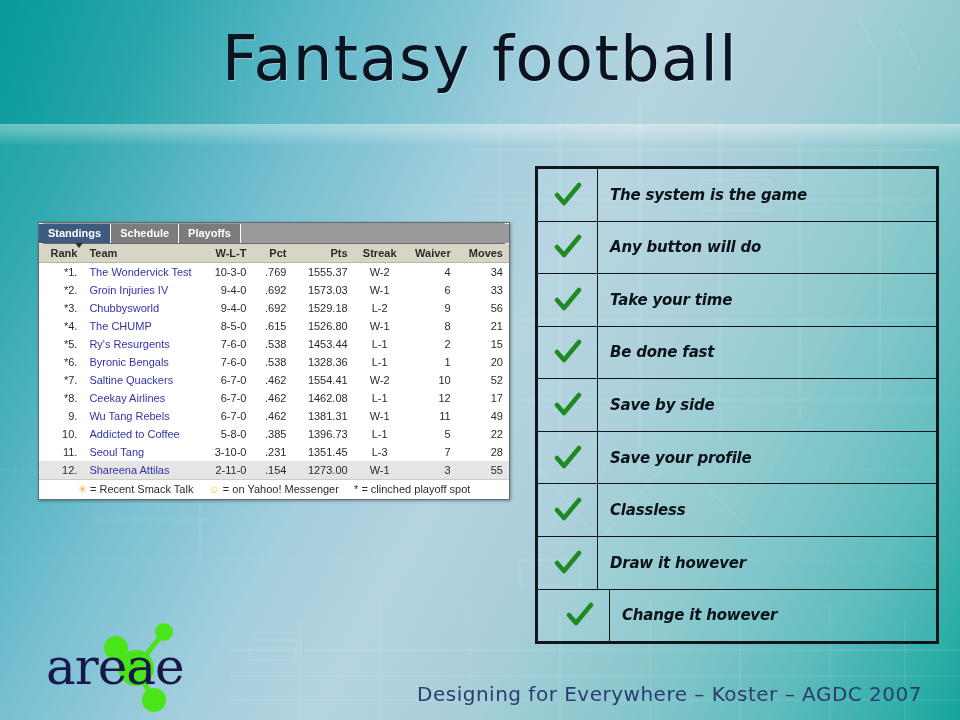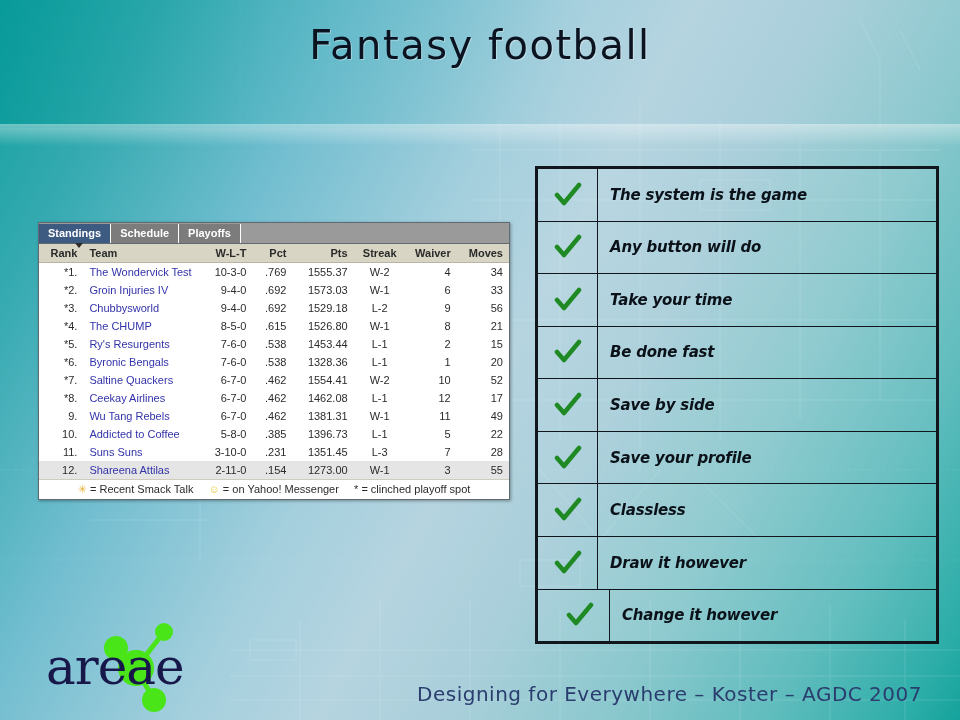--- a/index.html
+++ b/index.html
@@ -59,21 +59,21 @@
         rgba(255,255,255,0.40), rgba(255,255,255,0.0));
   }
 
   
   #page-title {
     position: absolute;
     left: 0; top: 22px;
     width: 960px;
     text-align: center;
     font-family: "DejaVu Sans", sans-serif;
-    font-size: 40px;
+    font-size: 62px;
     font-weight: 400;
     letter-spacing: 1.5px;
     color: #0b1220;
     text-shadow: 1px 1px 0 rgba(255,255,255,0.35);
     white-space: nowrap;
   }
 
   
   #standings {
     position: absolute;
@@ -85,20 +85,21 @@
     box-shadow: 1px 1px 3px rgba(0,0,0,0.35);
     font-family: "Liberation Sans", sans-serif;
   }
   #tabbar {
     display: flex;
     align-items: flex-end;
     height: 20px;
     background: #9a9a9a;
     border-bottom: 1px solid #5f6a72;
     padding: 0;
+    border-radius: 6px;
   }
   .tab {
     font-size: 11px;
     font-weight: bold;
     line-height: 19px;
     padding: 0 9px;
     color: #ffffff;
     background: #7c7c7c;
     border-right: 1px solid #ffffff;
     white-space: nowrap;
@@ -398,21 +399,21 @@
             <td class="col-team"><span class="team-link">Addicted to Coffee</span></td>
             <td class="col-wlt">5-8-0</td>
             <td class="col-pct">.385</td>
             <td class="col-pts">1396.73</td>
             <td class="col-streak">L-1</td>
             <td class="col-waiver">5</td>
             <td class="col-moves">22</td>
           </tr>
           <tr>
             <td class="col-rank">11.</td>
-            <td class="col-team"><span class="team-link">Suns Suns</span></td>
+            <td class="col-team"><span class="team-link">Seoul Tang</span></td>
             <td class="col-wlt">3-10-0</td>
             <td class="col-pct">.231</td>
             <td class="col-pts">1351.45</td>
             <td class="col-streak">L-3</td>
             <td class="col-waiver">7</td>
             <td class="col-moves">28</td>
           </tr>
           <tr class="row-shaded row-last">
             <td class="col-rank">12.</td>
             <td class="col-team"><span class="team-link">Shareena Attilas</span></td>

